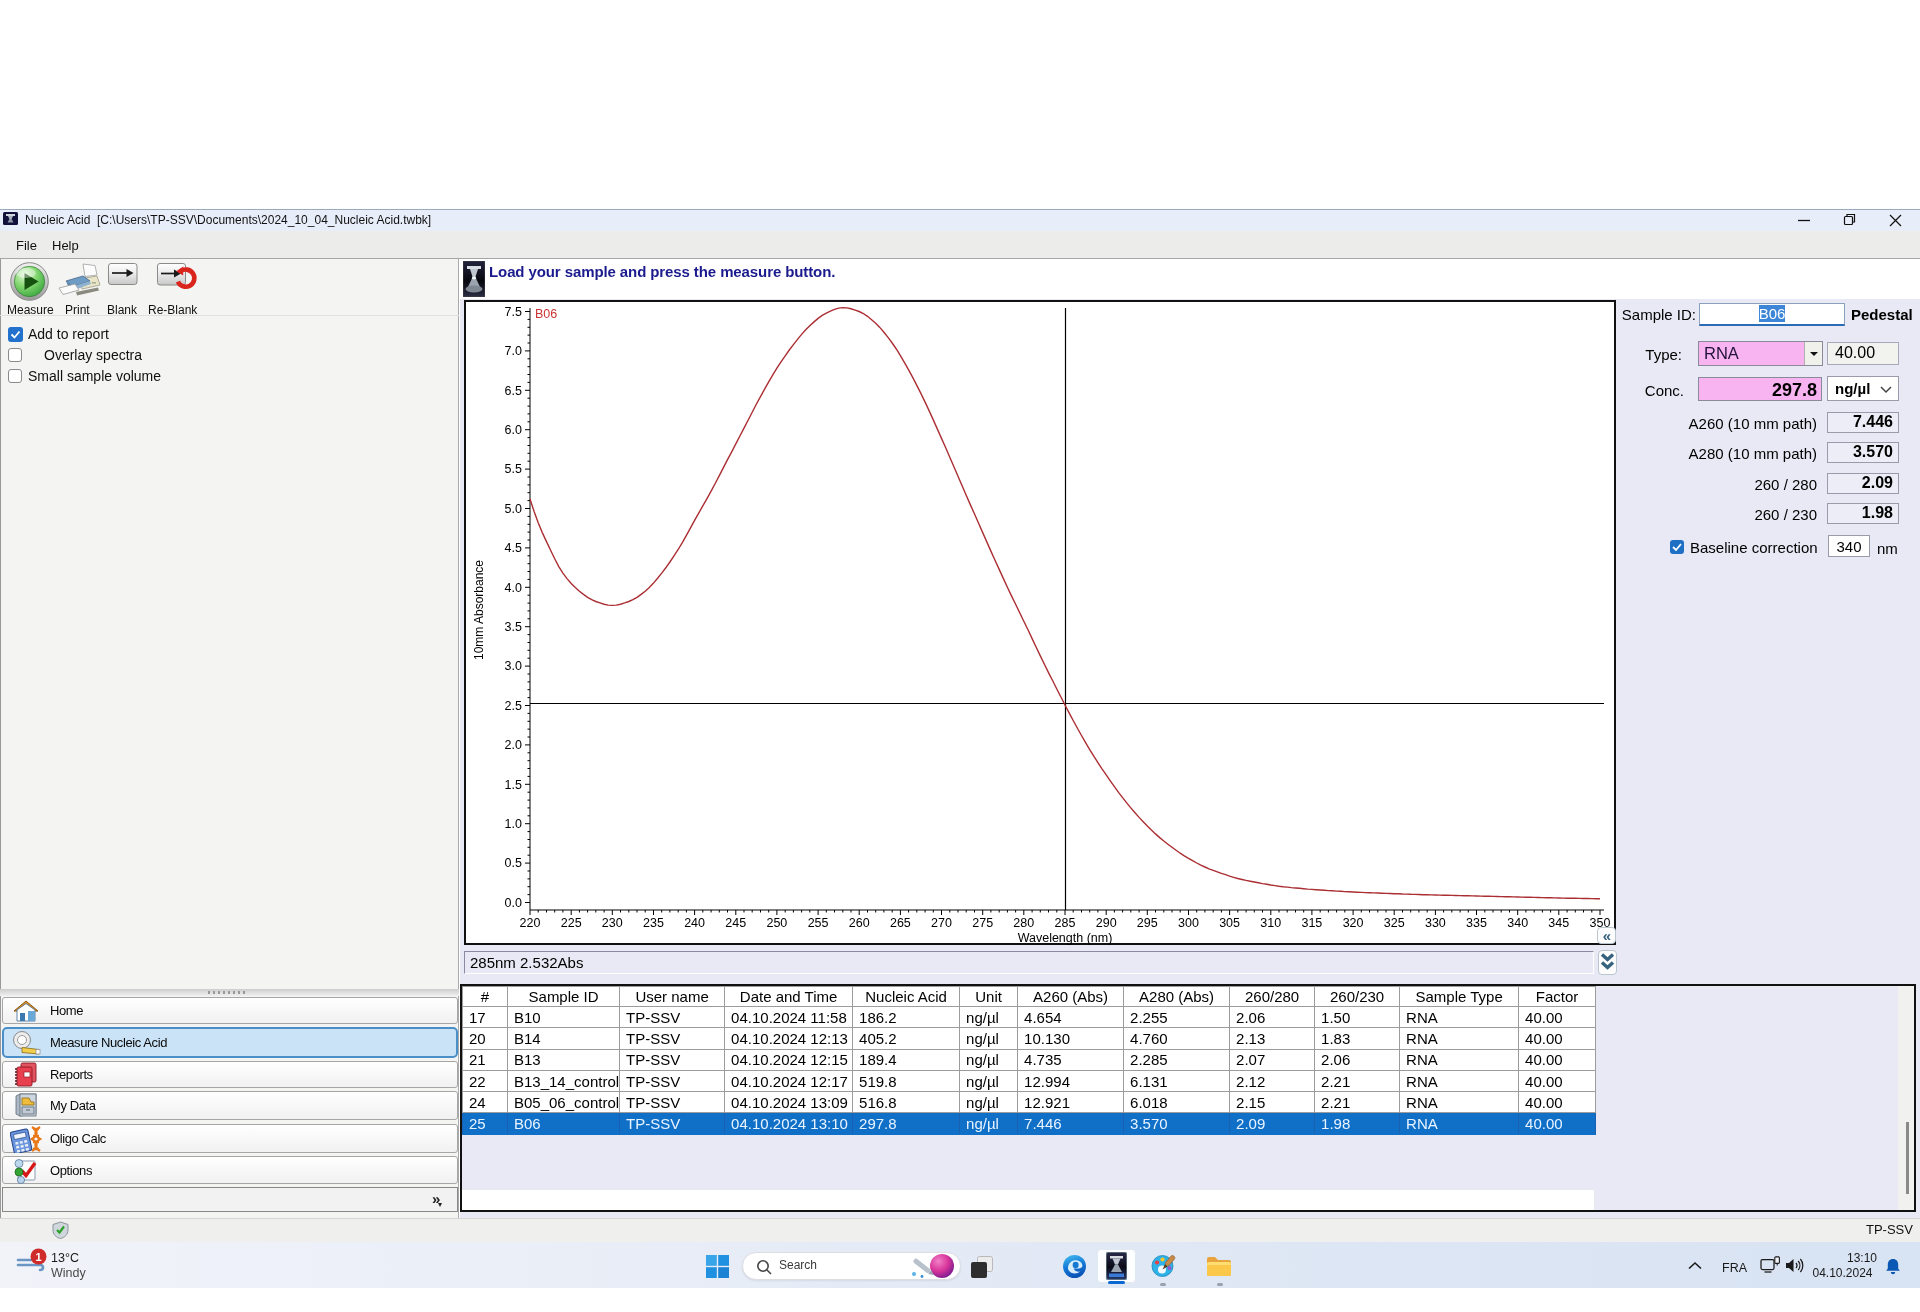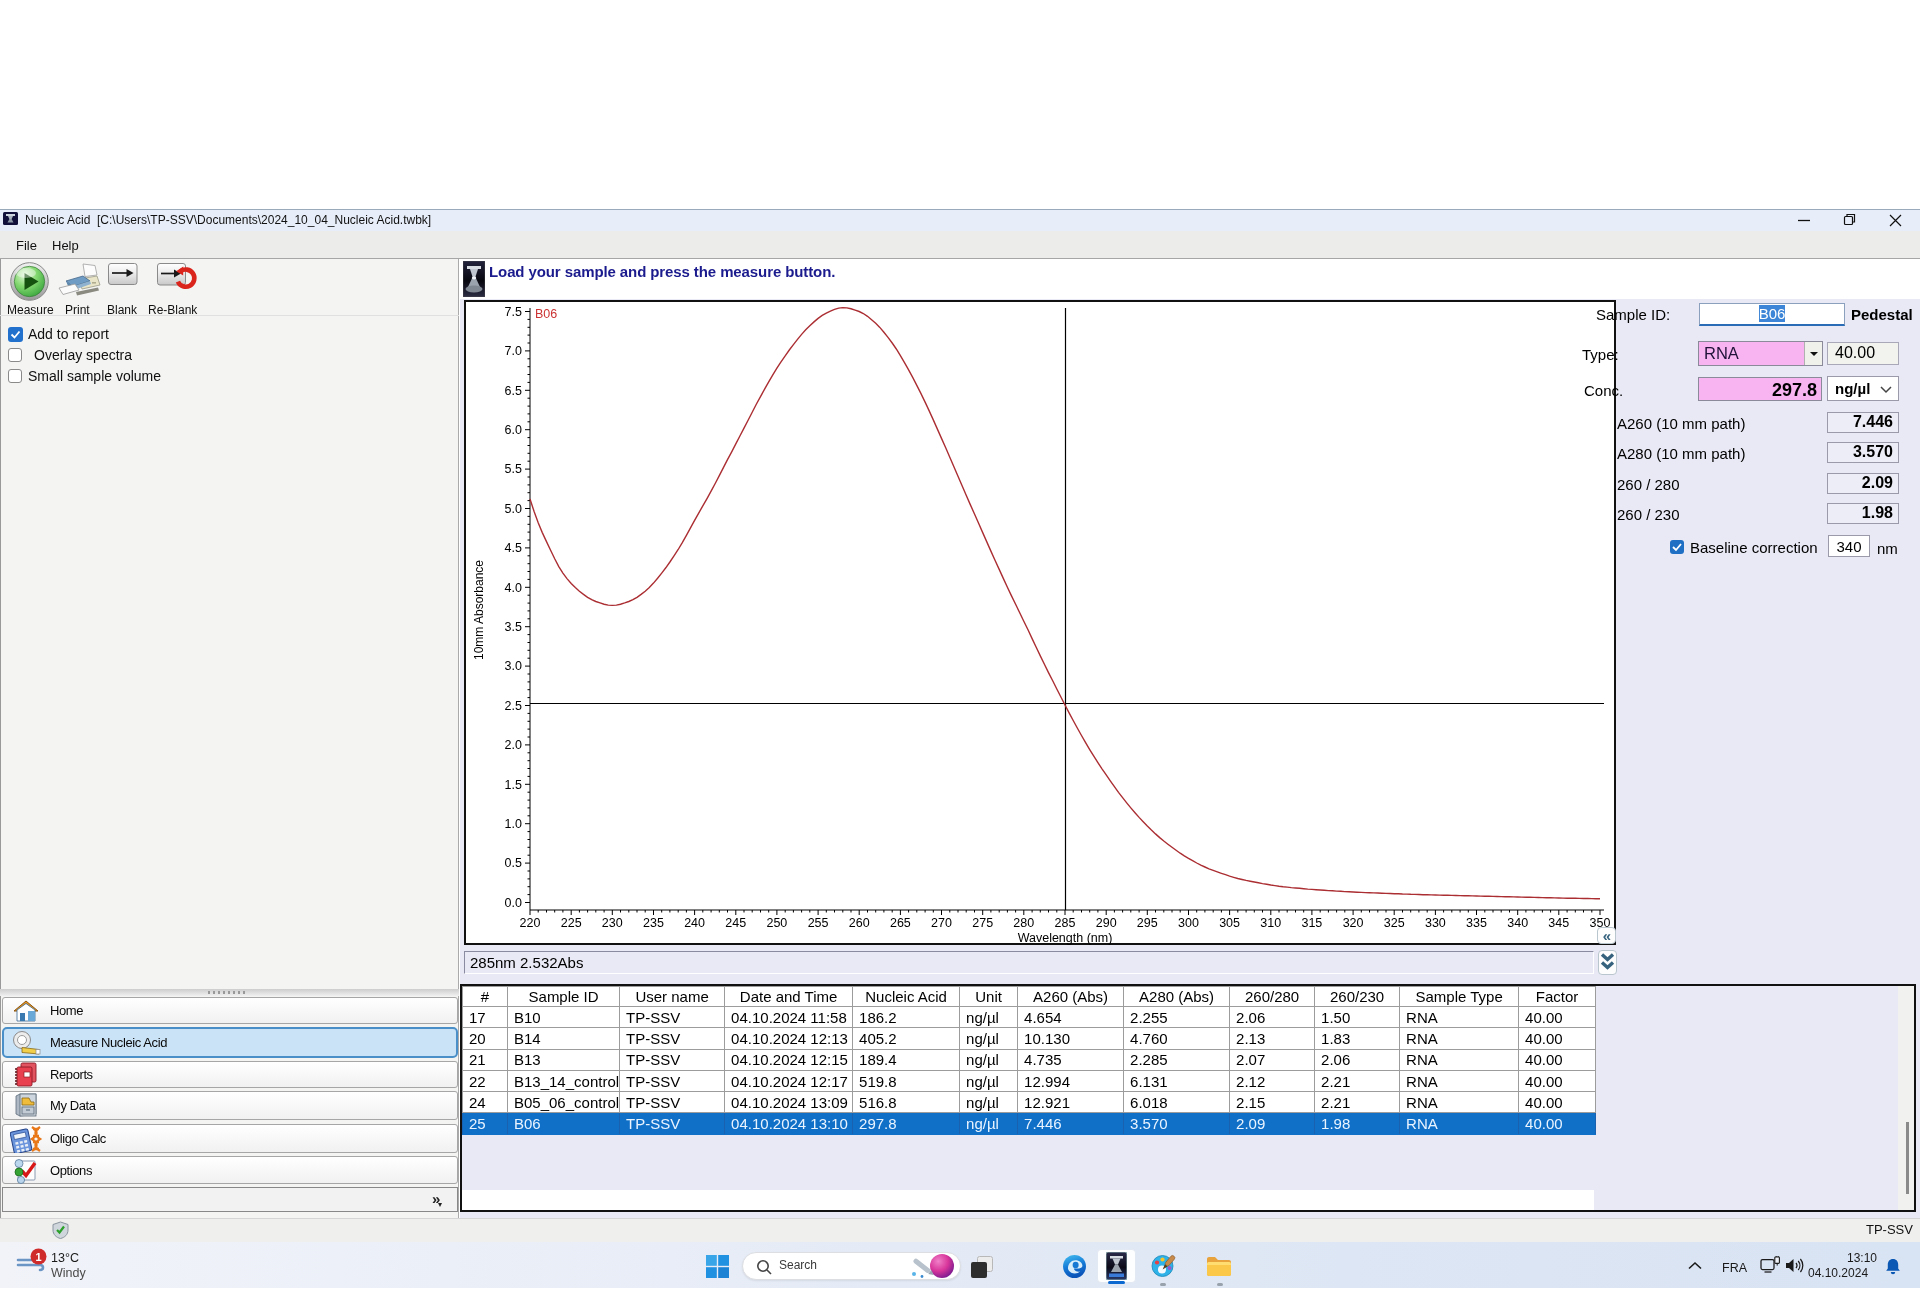--- a/index.html
+++ b/index.html
@@ -34,21 +34,21 @@
 #dblbtn{left:1598px;top:950px;width:19px;height:25px;background:#fdfdfd;border:1px solid #b9c6ce;border-radius:4px}
 
 #tablecont{left:460px;top:984px;width:1456px;height:228px;background:#e9e9f5;border:2px solid #111}
 .grid{position:absolute;left:462px;top:986px;border-collapse:collapse;table-layout:fixed;font-size:15px;color:#000;background:#fff}
 .grid th,.grid td{border:1px solid #9c9c9c;height:21.3px;padding:0 0 0 6px;text-align:left;font-weight:normal;white-space:nowrap;overflow:hidden}
 .grid th{text-align:center;padding:0;height:20px}
 .grid tr.sel td{background:#1070c8;color:#eaf4ff;border-color:#1070c8 #1a62b0}
 #vscroll{left:1898px;top:986px;width:16px;height:224px;background:#f1f1f0}
 #vthumb{left:1906px;top:1122px;width:3px;height:72px;background:#8a8a8a}
 
-.rlab{font-size:15px;color:#000;}
+.rlab{font-size:15px;color:#000;text-align:right}
 .rbox{border:1px solid #9a9aaa;background:#ededf7;font-size:16px;font-weight:bold;text-align:right;padding-right:5px;color:#000}
 
 #strip{left:0;top:1218px;width:1920px;height:24px;background:#efefee;border-top:1px solid #d5d5d5}
 #tpssv{left:1866px;top:1222px;font-size:13px;color:#111}
 
 #taskbar{left:0;top:1242px;width:1920px;height:46px;background:linear-gradient(90deg,#f1f3f9 0%,#e8edf7 35%,#dde6f4 70%,#d8e3f3 100%)}
 #searchpill{left:742px;top:1252px;width:219px;height:28px;background:#fff;border:1px solid #dcdee2;border-radius:14px;box-shadow:0 1px 2px rgba(0,0,0,.08);overflow:hidden}
 </style></head><body>
 
 <div class="abs" id="titlebar"></div>
@@ -117,21 +117,21 @@
 <div class="abs toollabel" style="left:107px">Blank</div>
 <div class="abs toollabel" style="left:148px">Re-Blank</div>
 <div class="abs cbrow" style="top:326px">
     <span class="abs cbck" style="left:0;top:1px"><svg width="15" height="15">
         <path d="M3.5 7.5 L6.5 10.5 L11.5 4.5" stroke="#fff" stroke-width="1.8" fill="none"></path>
       </svg></span>
     <span class="abs" style="left:20px;white-space:nowrap">Add to report</span>
   </div>
 <div class="abs cbrow" style="top:347px">
     <span class="abs cb" style="left:0;top:1px"></span>
-    <span class="abs" style="left:26px;white-space:nowrap">Overlay spectra</span>
+    <span class="abs" style="left:36px;white-space:nowrap">Overlay spectra</span>
   </div>
 <div class="abs cbrow" style="top:368px">
     <span class="abs cb" style="left:0;top:1px"></span>
     <span class="abs" style="left:20px;white-space:nowrap">Small sample volume</span>
   </div>
 <div class="abs" id="splitter"></div>
 <div class="abs" id="grip"></div>
 <div class="abs nav" style="top:997px;height:27px"></div>
 <div class="abs navlab" style="top:1003px">Home</div>
 <svg class="abs" style="left:11px;top:999px" width="30" height="24">
@@ -554,17 +554,17 @@
 <rect x="1" y="3.5" width="13" height="10" rx="1.5" fill="none" stroke="#1a1a1a" stroke-width="1.25"></rect>
 <path d="M4.5 16 H11.5" stroke="#1a1a1a" stroke-width="1.25"></path>
 <rect x="14.8" y="1" width="4.6" height="6.4" rx="0.8" fill="#eef2f8" stroke="#1a1a1a" stroke-width="1.1"></rect>
 <path d="M16.2 1 V-0.5 M18.2 1 V-0.5 M17.2 7.4 V9.6" stroke="#1a1a1a" stroke-width="1"></path>
 </svg>
 <svg class="abs" style="left:1785px;top:1257px" width="21" height="17">
 <polygon points="1,6 4,6 8.5,2 8.5,15 4,11 1,11" fill="#1a1a1a"></polygon>
 <path d="M11 6 A4 4 0 0 1 11 11 M13.2 4 A7 7 0 0 1 13.2 13 M15.4 2 A10 10 0 0 1 15.4 15" stroke="#1a1a1a" stroke-width="1.25" fill="none"></path>
 </svg>
 <div class="abs" style="left:1820px;top:1251px;width:57px;font-size:12px;color:#1a1a1a;text-align:right">13:10</div>
-<div class="abs" style="left:1808px;top:1266px;width:69px;font-size:12px;color:#1a1a1a;text-align:left">04.10.2024</div>
+<div class="abs" style="left:1808px;top:1266px;width:69px;font-size:12px;color:#1a1a1a;text-align:center">04.10.2024</div>
 <svg class="abs" style="left:1884px;top:1258px" width="18" height="18">
 <path d="M9 1 C5.7 1 3.8 3.4 3.8 6.8 V10.5 L2.2 12.8 H15.8 L14.2 10.5 V6.8 C14.2 3.4 12.3 1 9 1 Z" fill="#0b57b4"></path>
 <path d="M6.8 14 a2.2 2.2 0 0 0 4.4 0 Z" fill="#0b57b4"></path>
 </svg>
 
 </body></html>

